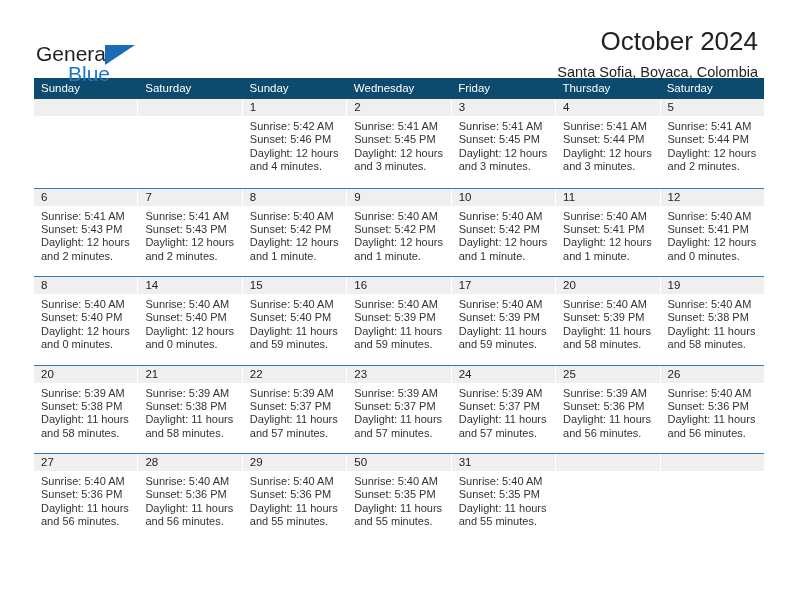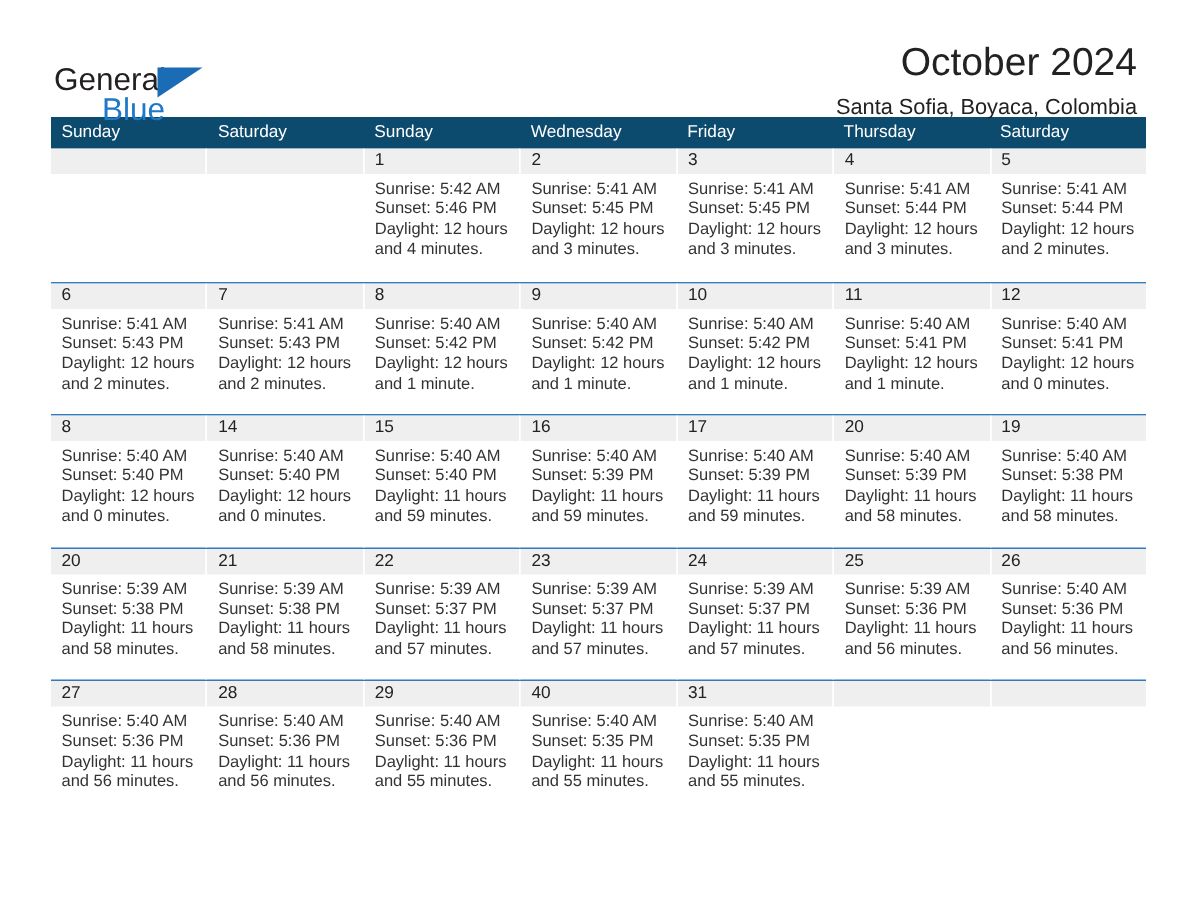--- a/index.html
+++ b/index.html
@@ -421,21 +421,21 @@
           </div>
           <div class="daycell">
             <div class="daynum-band">29</div>
             <div class="dayinfo">
               <div>Sunrise: 5:40 AM</div>
               <div>Sunset: 5:36 PM</div>
               <div class="daylight">Daylight: 11 hours and 55 minutes.</div>
             </div>
           </div>
           <div class="daycell">
-            <div class="daynum-band">40</div>
+            <div class="daynum-band">50</div>
             <div class="dayinfo">
               <div>Sunrise: 5:40 AM</div>
               <div>Sunset: 5:35 PM</div>
               <div class="daylight">Daylight: 11 hours and 55 minutes.</div>
             </div>
           </div>
           <div class="daycell">
             <div class="daynum-band">31</div>
             <div class="dayinfo">
               <div>Sunrise: 5:40 AM</div>

